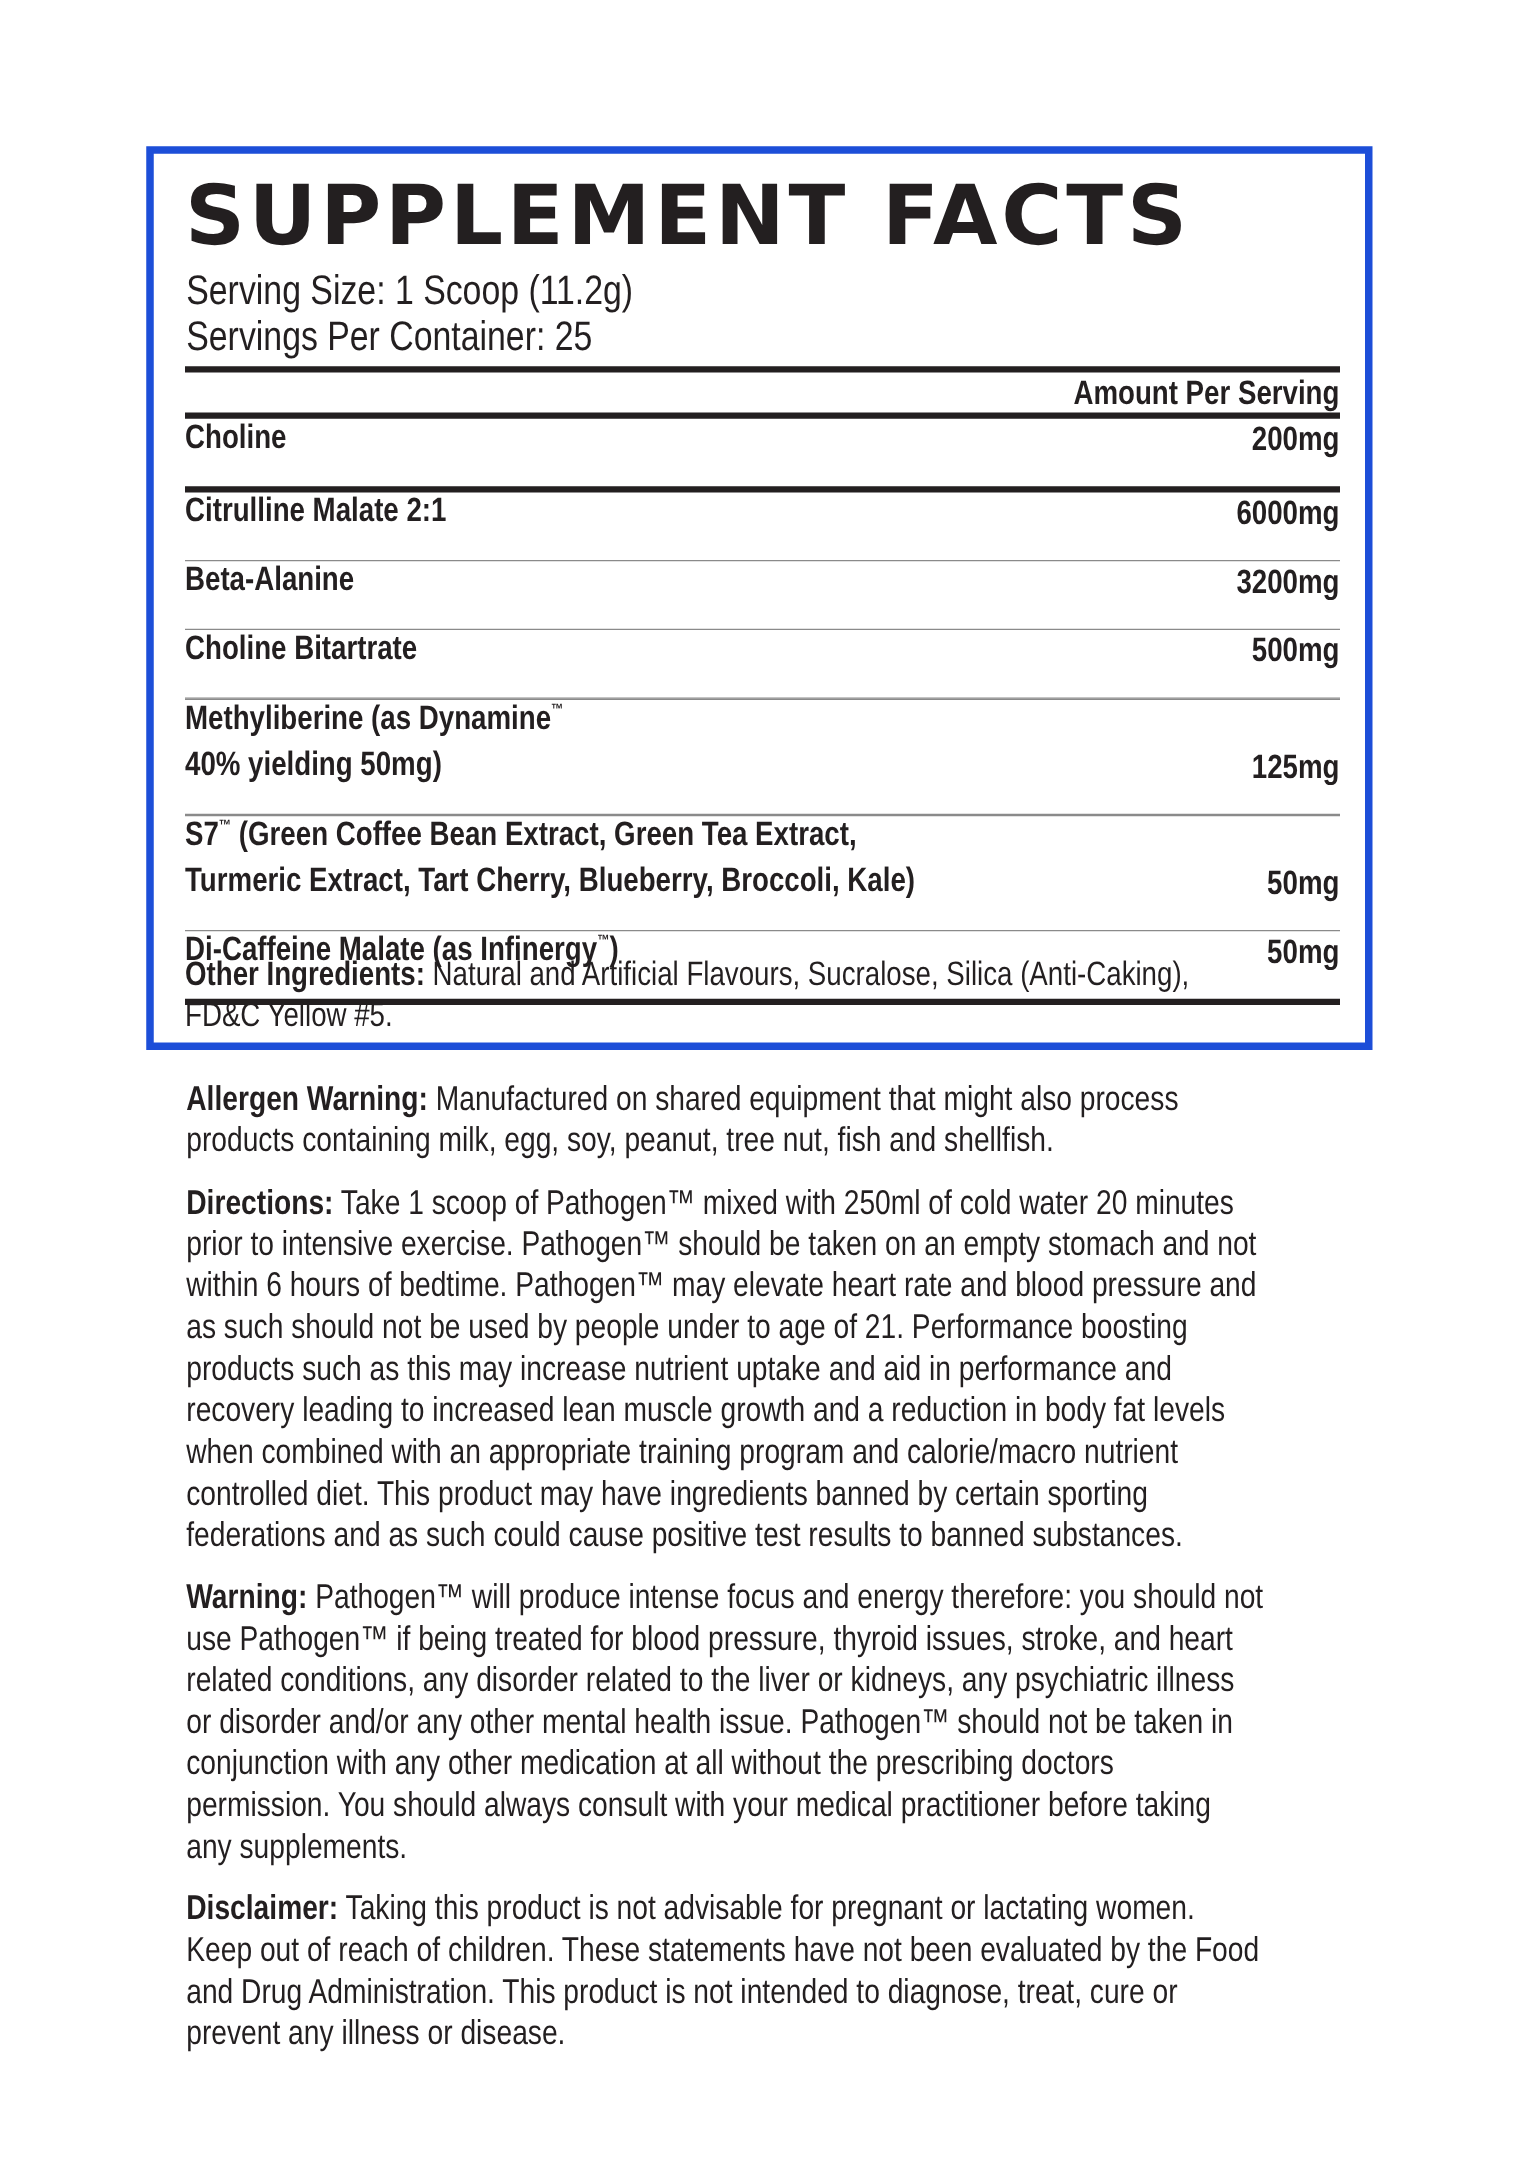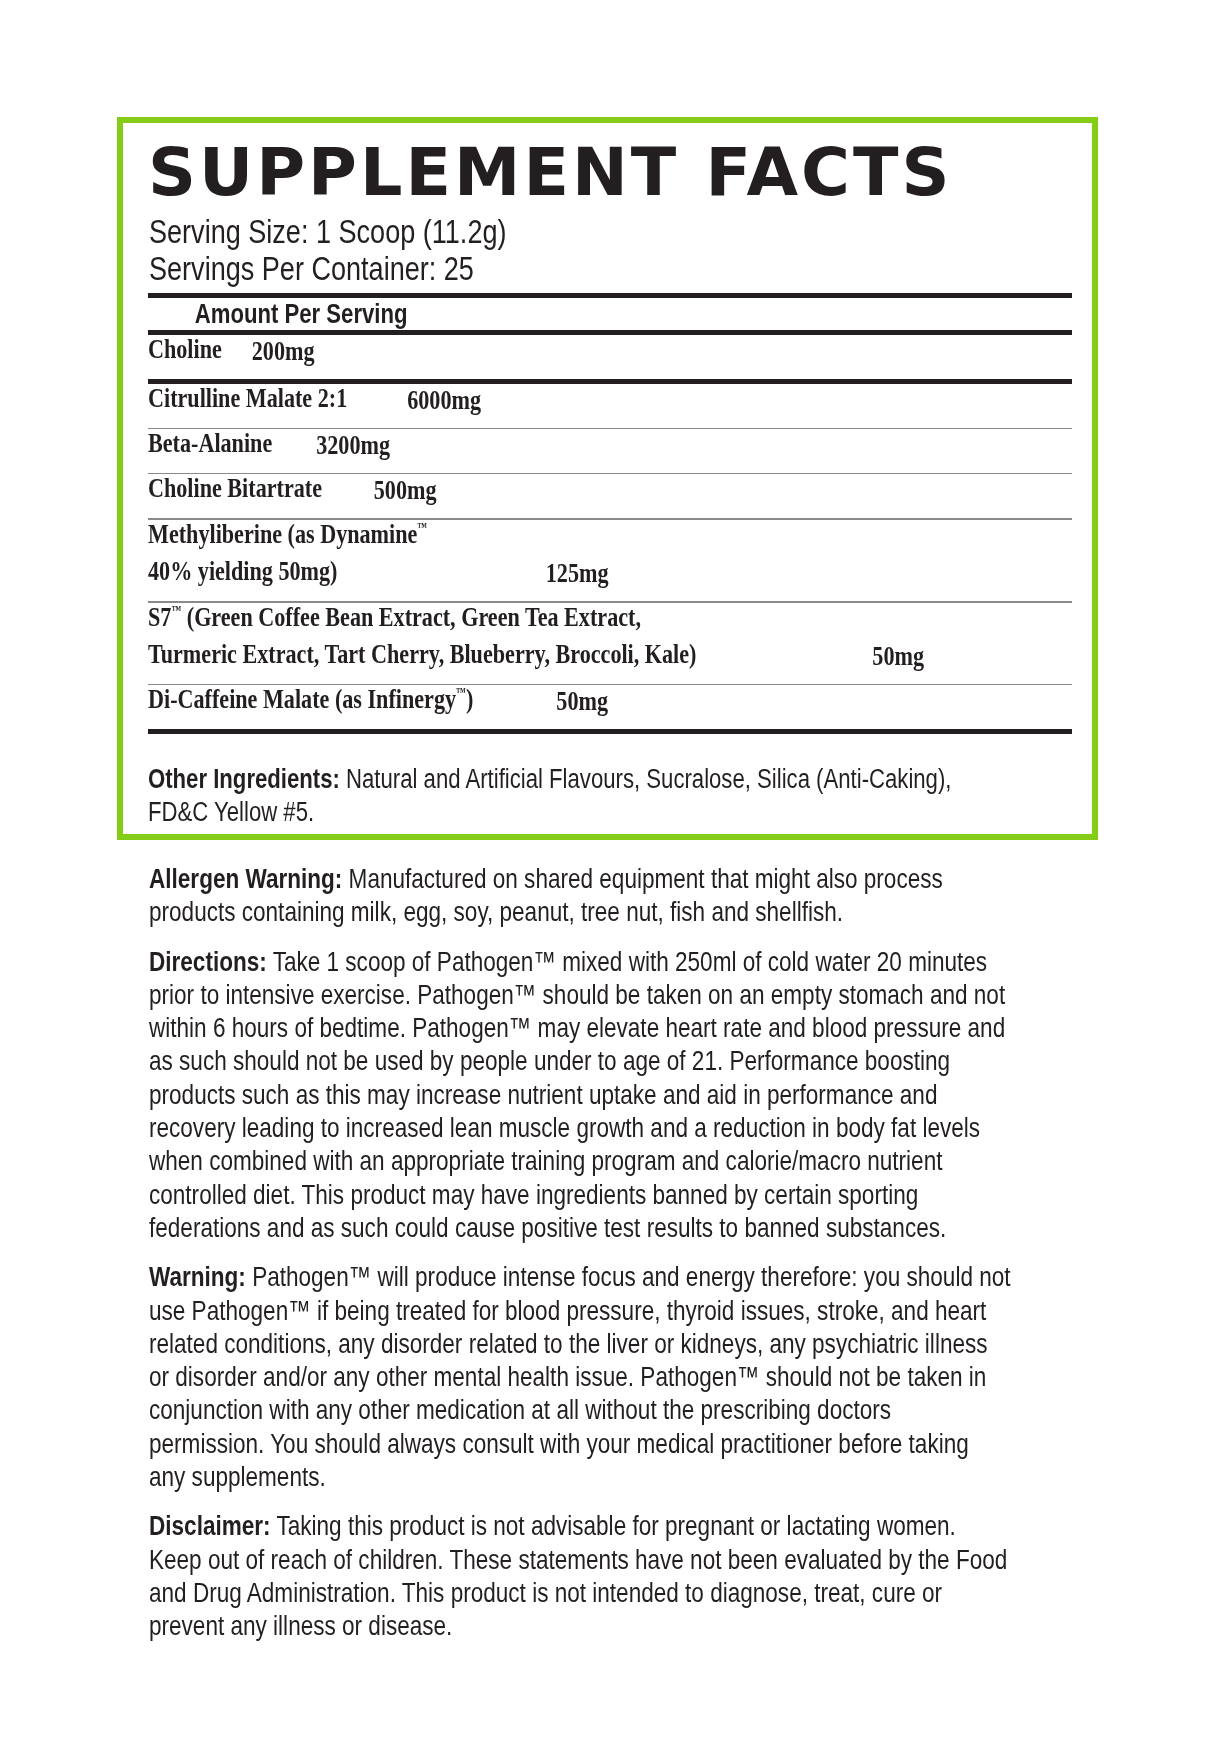--- a/index.html
+++ b/index.html
@@ -4,21 +4,21 @@
   <style>
     html, body { margin: 0; padding: 0; background: #ffffff; }
     body {
       width: 1214px; height: 1745px; position: relative; overflow: hidden;
       color: #231f20;
       font-family: "Liberation Sans", sans-serif;
     }
     .facts-box {
       position: absolute; left: 117px; top: 117px;
       width: 969px; height: 711px;
-      border: 6px solid #84cc16;
+      border: 6px solid #1d4ed8;
       background: #fff;
     }
     .title {
       position: absolute; left: 25px; top: 14px; width: 924px;
       font-family: "DejaVu Sans", sans-serif;
       font-weight: bold; font-size: 66px; line-height: 72px;
       letter-spacing: 3px;
       transform: scaleX(1.01); transform-origin: left center;
       white-space: nowrap; color: #231f20;
     }
@@ -27,31 +27,30 @@
       font-size: 33px; line-height: 37px;
       transform: scaleX(0.82); transform-origin: left top;
       white-space: nowrap;
     }
     .table {
       position: absolute; left: 25px; top: 170px; width: 924px;
     }
     .rule-thick { height: 5px; background: #231f20; }
     .rule-thin { height: 1px; background: #8a8a8a; }
     .amount-head {
-      height: 32px; display: flex; justify-content: flex-start; align-items: center;
+      height: 32px; display: flex; justify-content: flex-end; align-items: center;
     }
     .cond {
       font-weight: bold; font-size: 27px; white-space: nowrap;
       transform: scaleX(0.82);
     }
     .amount-head .cond { transform-origin: right center; }
     .row {
-      display: flex; justify-content: flex-start; align-items: flex-end;
-      padding-bottom: 11px;
-      font-family: Liberation Serif, serif;
+      display: flex; justify-content: space-between; align-items: flex-end;
+      padding-bottom: 21px;
     }
     .row.single { height: 33px; }
     .row.double { height: 70px; gap: 44px; }
     .row .name {
       font-weight: bold; font-size: 27px; line-height: 37px;
       transform: scaleX(0.82); transform-origin: left bottom;
       white-space: nowrap;
     }
     .row .amt {
       font-weight: bold; font-size: 27px; line-height: 33px;

